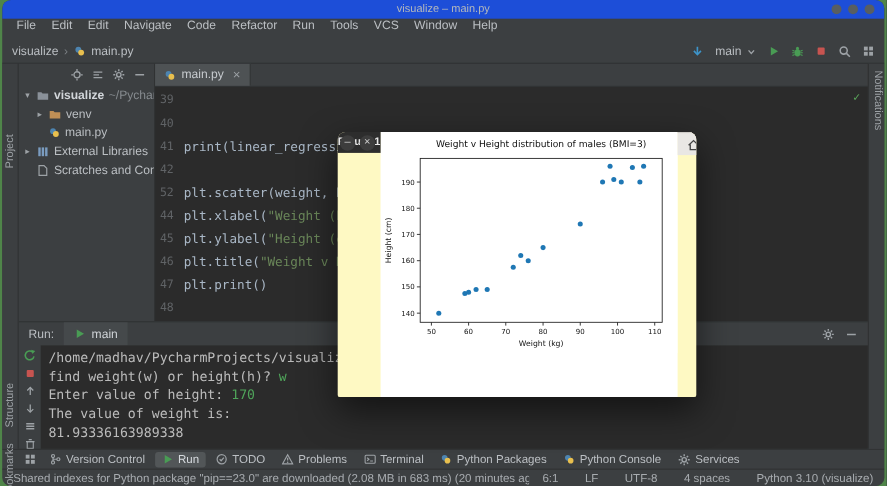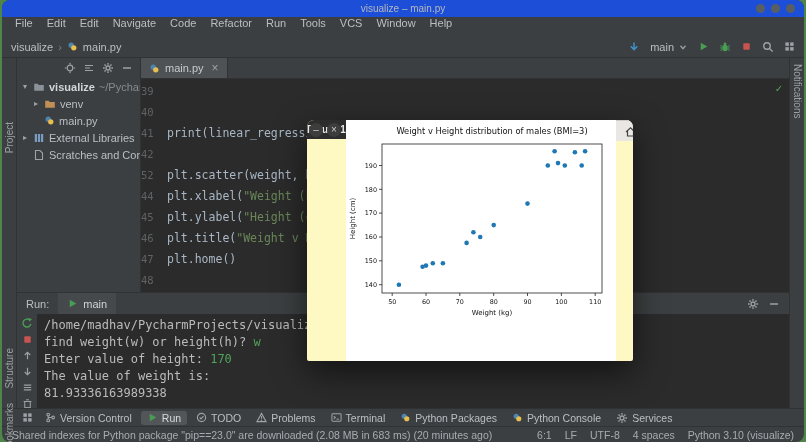--- a/index.html
+++ b/index.html
@@ -32,40 +32,40 @@
   .tree-row{height:17px;display:flex;align-items:center;gap:4px;font-size:11px;color:#bbbfc3;white-space:nowrap;overflow:hidden}
   .tree-arrow{color:#9da2a6;font-size:8px;width:8px;flex:none;text-align:center}
   .tree-suffix{color:#868b8f}
   .bold{font-weight:bold;color:#d2d6da}
   .editor-col{flex:1;min-width:0;display:flex;flex-direction:column;background:#2b2b2b}
   .tabbar{height:21px;flex:none;background:#3c3f41;display:flex;border-bottom:1px solid #303233}
   .etab{display:flex;align-items:center;gap:5px;background:#4e5254;padding:0 8px;font-size:11px;color:#c7cbcf;border-right:1px solid #303233}
   .tclose{color:#9da2a6;font-size:12px;margin-left:3px;cursor:default}
   .editor{flex:1;position:relative;font-family:"DejaVu Sans Mono",monospace;font-size:11.5px;overflow:hidden;padding-top:2px}
   .code-line{display:flex;height:21px;line-height:21px;white-space:pre}
-  .ln{width:26px;flex:none;text-align:left;padding-right:9px;color:#606366;font-size:10.5px}
+  .ln{width:26px;flex:none;text-align:right;padding-right:9px;color:#606366;font-size:10.5px}
   .c-code{color:#a9b7c6}
   .c-str{color:#6a8759}
   .insp{position:absolute;top:3px;right:7px;color:#5ba75b;font-size:11px}
   .run-panel{height:116px;flex:none;border-top:1px solid #303233;background:#3c3f41;display:flex;flex-direction:column}
   .rp-header{height:21px;flex:none;display:flex;align-items:center;gap:9px;padding:0 0 0 9px}
   .rp-label{font-size:11px;color:#bbbfc3}
   .rp-tab{display:flex;align-items:center;gap:5px;font-size:11px;color:#cfd3d7;background:#45494b;height:100%;padding:0 9px}
   .rp-right{margin-left:auto;display:flex;gap:9px;padding-right:9px}
   .rp-body{flex:1;display:flex;min-height:0}
   .rp-strip{width:20px;flex:none;display:flex;flex-direction:column;align-items:center;gap:5px;padding-top:3px}
   .console{flex:1;background:#2b2b2b;font-family:"DejaVu Sans Mono",monospace;font-size:12px;line-height:17px;padding:3px 0 0 7px;white-space:pre;overflow:hidden}
   .cout{color:#bbbbbb}
   .cin{color:#4fa45a}
   .toolwindow-bar{height:18px;flex:none;border-top:1px solid #303233;display:flex;align-items:center;gap:3px;padding:0 20px}
   .tw-item{display:flex;align-items:center;gap:4px;font-size:10.5px;color:#bbbfc3;padding:1px 6px;border-radius:3px;white-space:nowrap}
   .tw-item.active{background:#525658;color:#d6dade}
   .statusbar{height:16px;flex:none;border-top:1px solid #303233;display:flex;align-items:center;justify-content:space-between;padding:0 10px}
   .sb-msg{font-size:10.5px;color:#a8acb0;white-space:nowrap;overflow:hidden}
-  .sb-right{display:flex;gap:13px;flex:none;margin-left:12px}
+  .sb-right{display:flex;gap:24px;flex:none;margin-left:12px}
   .sb-item{font-size:10.5px;color:#a8acb0;white-space:nowrap}
   .figure-window{position:absolute;left:307px;top:120px;width:326px;height:241px;z-index:20;border-radius:7px 7px 2px 2px;overflow:hidden;background:#fef9c3;box-shadow:0 12px 32px rgba(0,0,0,.55);display:flex;flex-direction:row}
   .fig-titlebar{height:19px;flex:none;background:#2d2d2d;display:flex;align-items:center;justify-content:center;position:relative}
   .fig-title{font-size:10px;font-weight:bold;color:#e8e8e8}
   .fig-btns{position:absolute;right:5px;top:2.5px;display:flex;gap:4px}
   .fig-btn{width:14px;height:14px;border-radius:50%;background:#3d3d3d;color:#cccccc;font-size:10px;line-height:13px;text-align:center;cursor:default}
   .fig-canvas{flex:1;background:#fff}
   .fig-toolbar{height:21px;flex:none;background:#e9e7e4;border-top:1px solid #cfccc8;display:flex;align-items:center;gap:8px;padding:0 8px}
   .mpl-gap{width:4px}
 </style>
@@ -292,21 +292,21 @@
           <div class="editor">
             <div id="codelines">
                 <div class="code-line"><span class="ln">39</span><span></span></div>
                 <div class="code-line"><span class="ln">40</span><span></span></div>
                 <div class="code-line"><span class="ln">41</span><span><span class="c-code">print(linear_regression(height, weight, option, val, data_count))</span></span></div>
                 <div class="code-line"><span class="ln">42</span><span></span></div>
                 <div class="code-line"><span class="ln">52</span><span><span class="c-code">plt.scatter(weight, height)</span></span></div>
                 <div class="code-line"><span class="ln">44</span><span><span class="c-code">plt.xlabel(</span><span class="c-str">"Weight (kg)"</span><span class="c-code">)</span></span></div>
                 <div class="code-line"><span class="ln">45</span><span><span class="c-code">plt.ylabel(</span><span class="c-str">"Height (cm)"</span><span class="c-code">)</span></span></div>
                 <div class="code-line"><span class="ln">46</span><span><span class="c-code">plt.title(</span><span class="c-str">"Weight v Height dist</span></span></div>
-                <div class="code-line"><span class="ln">47</span><span><span class="c-code">plt.home()</span></span></div>
+                <div class="code-line"><span class="ln">47</span><span><span class="c-code">plt.print()</span></span></div>
                 <div class="code-line"><span class="ln">48</span><span></span></div>
               </div>
             <span class="insp">✓</span>
           </div>
         </div>
 
       </div>
 
       <div class="run-panel">
         <div class="rp-header">

